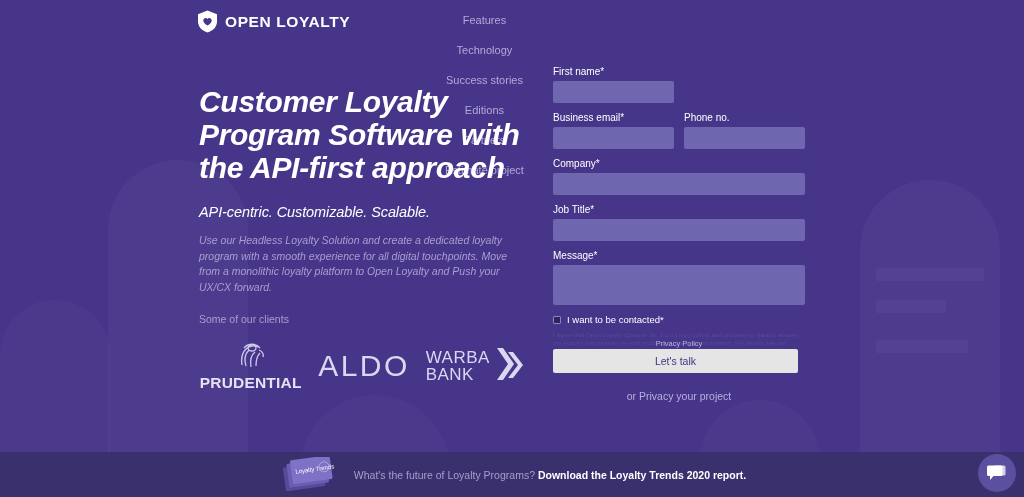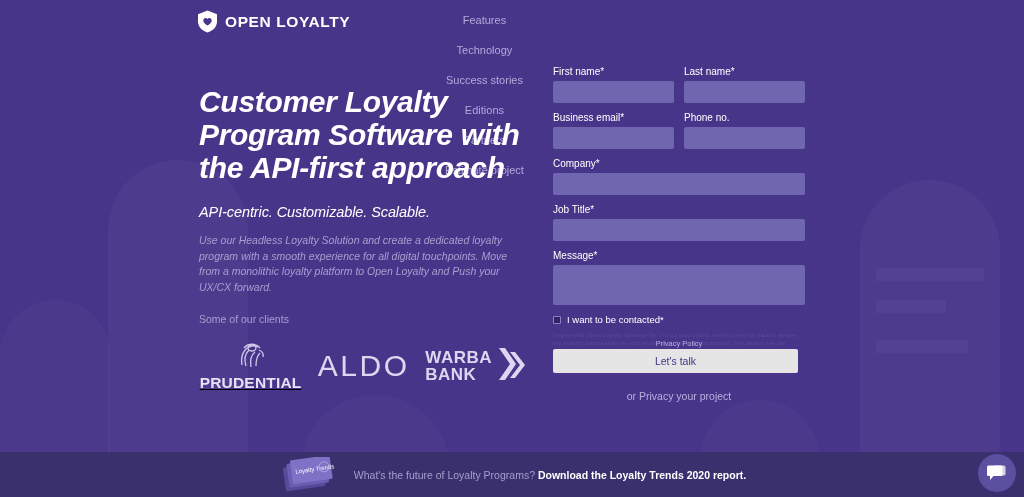--- a/index.html
+++ b/index.html
@@ -85,33 +85,33 @@
     width: 325px;
   }
 
   
   .clients { position: absolute; left: 199px; top: 313px; width: 330px; }
   .clients-label { color: #a99fd0; font-size: 10.5px; }
   .client-logos {
     margin-top: 14px;
     display: flex; align-items: center; gap: 10px;
   }
-  .logo-prudential { display: flex; flex-direction: column; align-items: center; width: 104px; text-decoration: underline; }
+  .logo-prudential { display: flex; flex-direction: column; align-items: center; width: 104px; }
   .logo-prudential .crest { width: 44px; height: 34px; }
   .logo-prudential .name {
     color: #e6e2f5; font-size: 15.5px; font-weight: bold;
     letter-spacing: 0.2px; margin-top: 1px;
   }
   .logo-aldo { width: 104px; display: flex; justify-content: center; }
   .logo-aldo .name {
     color: #dcd7f0; font-size: 30px; font-weight: normal;
     letter-spacing: 2.5px; font-family: "Liberation Sans", sans-serif;
   }
   .logo-warba { width: 104px; display: flex; align-items: center; gap: 3px; }
-  .logo-warba .wtext { color: #dcd7f0; font-size: 17px; font-weight: bold; line-height: 17px; letter-spacing: 0.5px; }
+  .logo-warba .wtext { color: #dcd7f0; font-size: 17px; font-weight: normal; line-height: 17px; letter-spacing: 0.5px; }
   .logo-warba svg { flex: none; }
 
   
   .form { position: absolute; left: 553px; top: 66px; width: 252px; }
   .row { display: flex; gap: 10px; }
   .field { margin-bottom: 9px; }
   .field.half { width: 121px; }
   .field.full { width: 252px; }
   .flabel {
     display: block;
@@ -275,24 +275,20 @@
       </div>
     </div>
   </div>
 
   <div class="form">
     <div class="row">
       <div class="field half">
         <label class="flabel">First name*</label>
         <input class="finput" type="text" value="" style="">
       </div>
-      <div class="field half">
-        <label class="flabel">Last name*</label>
-        <input class="finput" type="text" value="" style="">
-      </div>
     </div>
     <div class="row">
       <div class="field half">
         <label class="flabel">Business email*</label>
         <input class="finput" type="text" value="" style="">
       </div>
       <div class="field half">
         <label class="flabel">Phone no.</label>
         <input class="finput" type="text" value="" style="">
       </div>

